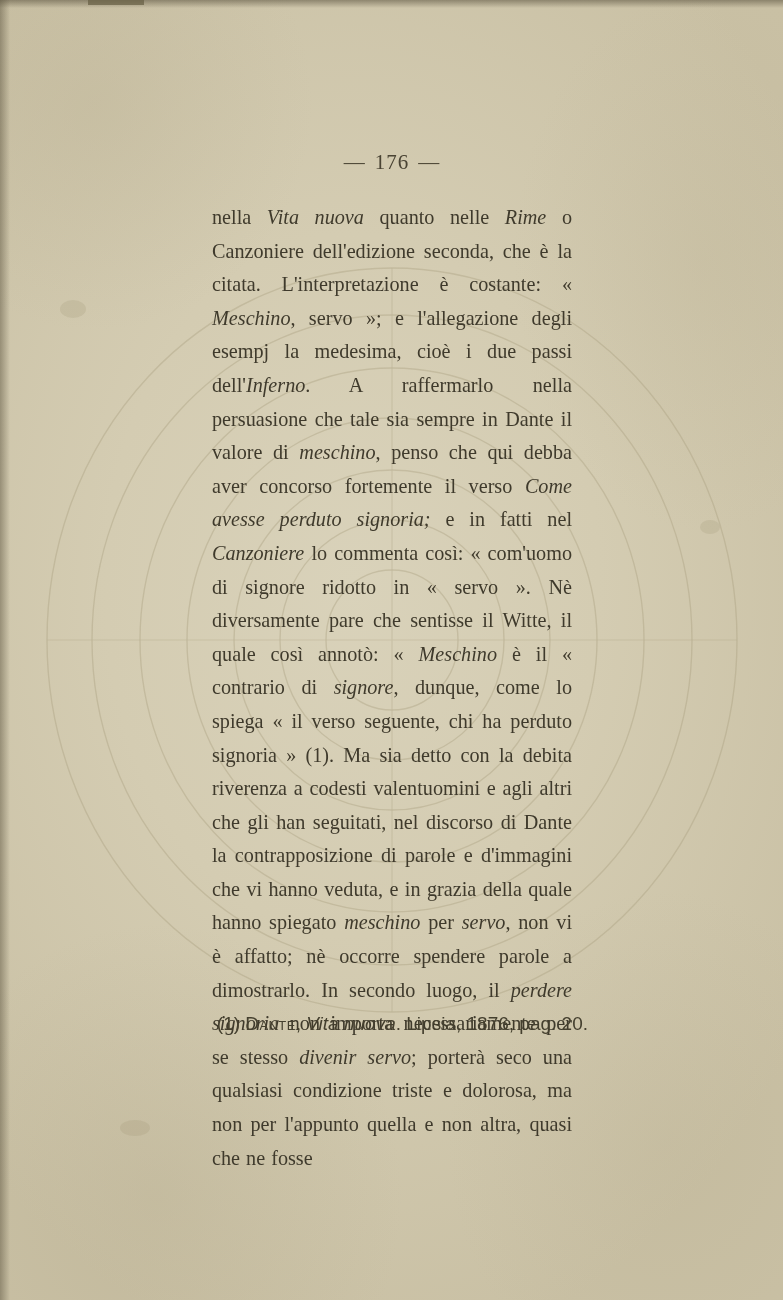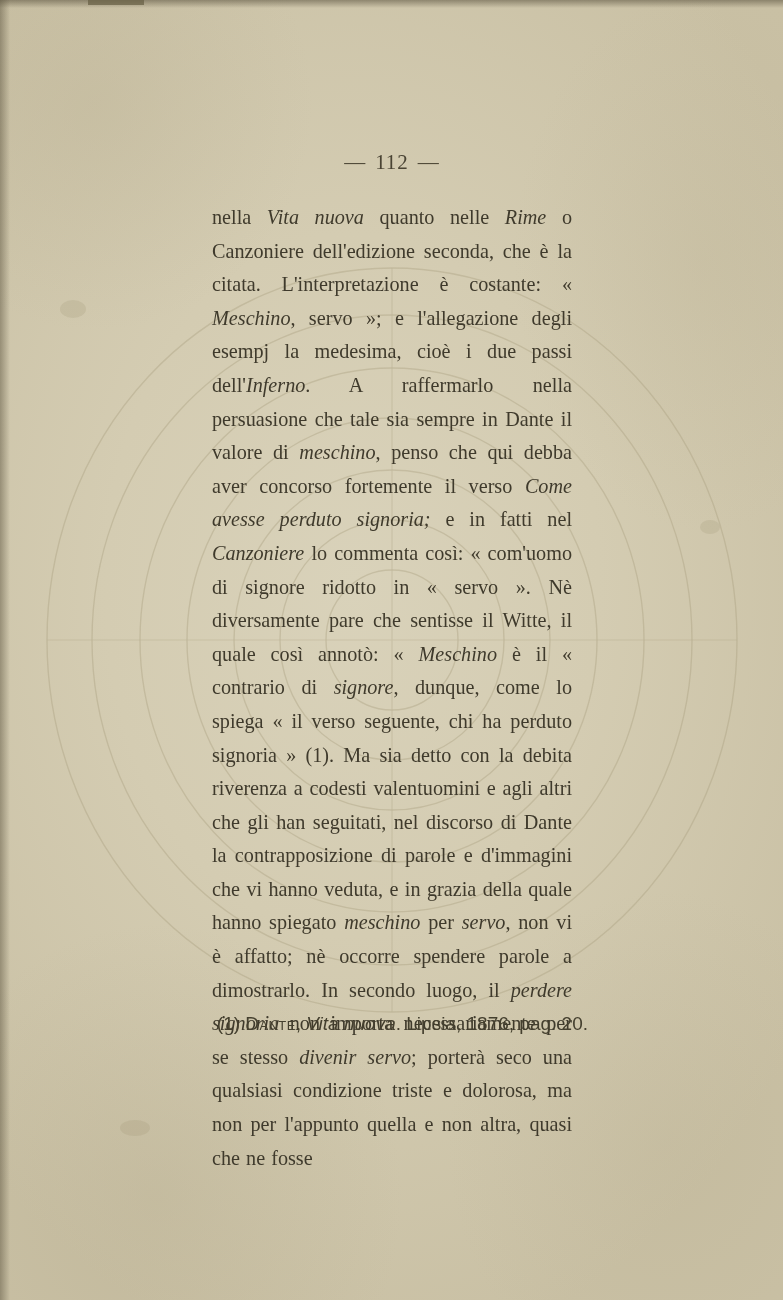--- a/index.html
+++ b/index.html
@@ -153,21 +153,21 @@
       </g>
       <g fill="none" stroke="#a79d7d" stroke-width="1.2" opacity="0.6">
         <path d="M350 8 L350 752"></path>
         <path d="M5 380 L695 380"></path>
       </g>
     </svg>
   </div>
 
   <div class="content">
     <div class="folio">
-      <span class="dash">—</span><span>112</span><span class="dash">—</span>
+      <span class="dash">—</span><span>176</span><span class="dash">—</span>
     </div>
 
     <div class="body-text">
       <p>nella <i>Vita nuova</i> quanto nelle <i>Rime</i> o Canzoniere dell'edizione seconda, che è la citata. L'interpretazione è costante: « <i>Meschino</i>, servo »; e l'allegazione degli esempj la medesima, cioè i due passi dell'<i>Inferno</i>. A raffermarlo nella persuasione che tale sia sempre in Dante il valore di <i>meschino</i>, penso che qui debba aver concorso fortemente il verso <i>Come avesse perduto signoria;</i> e in fatti nel <i>Canzoniere</i> lo commenta così: « com'uomo di signore ridotto in « servo ». Nè diversamente pare che sentisse il Witte, il quale così annotò: « <i>Meschino</i> è il « contrario di <i>signore</i>, dunque, come lo spiega « il verso seguente, chi ha perduto signoria » (1). Ma sia detto con la debita riverenza a codesti valentuomini e agli altri che gli han seguitati, nel discorso di Dante la contrapposizione di parole e d'immagini che vi hanno veduta, e in grazia della quale hanno spiegato <i>meschino</i> per <i>servo</i>, non vi è affatto; nè occorre spendere parole a dimostrarlo. In secondo luogo, il <i>perdere signoria</i> non importa necessariamente per se stesso <i>divenir servo</i>; porterà seco una qualsiasi condizione triste e dolorosa, ma non per l'appunto quella e non altra, quasi che ne fosse</p>
     </div>
   </div>
 
   <div class="footnote">
     <span>(1) <span class="smallcaps">Dante</span>, <i>Vita nuova</i>. Lipsia, 1876, pag. 20.</span>
   </div>

